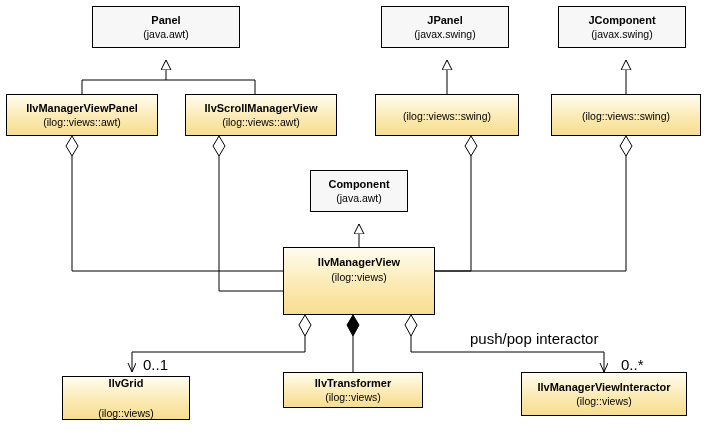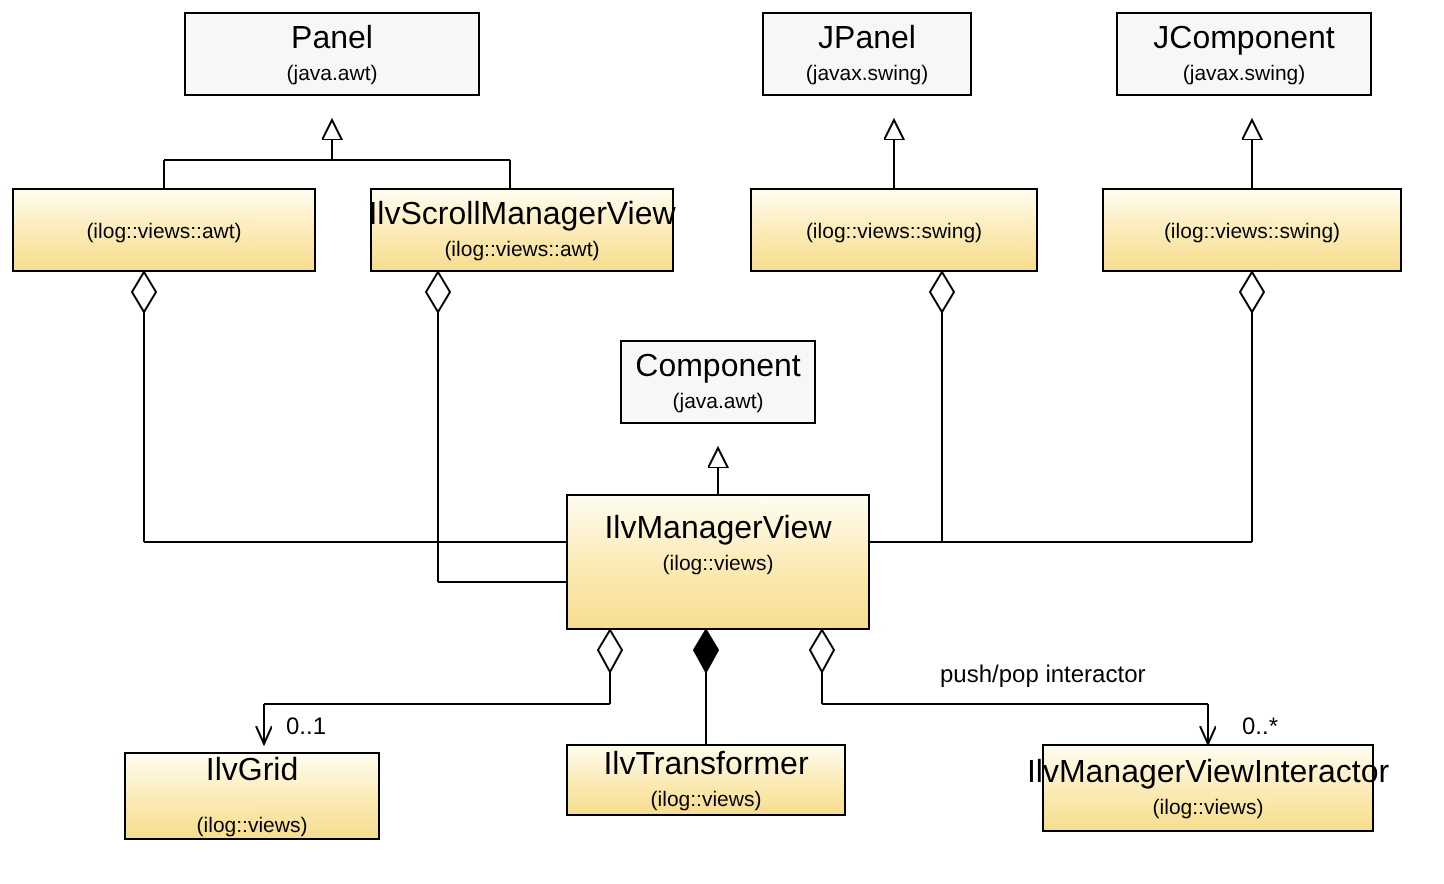--- a/index.html
+++ b/index.html
@@ -28,38 +28,38 @@
     box-sizing: border-box;
     border: 1px solid #000000;
     display: flex;
     flex-direction: column;
     align-items: center;
     justify-content: center;
     text-align: center;
     line-height: 1.15;
   }
   .node .title {
-    font-size: 16px;
-    font-weight: normal;
+    font-size: 11px;
+    font-weight: bold;
     color: #000000;
   }
   .node .pkg {
     font-size: 10.5px;
     color: #000000;
     margin-top: 2px;
   }
   .node.white {
     background: #f7f7f7;
   }
   .node.yellow {
     background: linear-gradient(to bottom, #fffdf0 0%, #fbeab4 55%, #f7dd8f 100%);
   }
   .label {
     position: absolute;
-    font-size: 12px;
+    font-size: 15px;
     color: #000000;
     white-space: nowrap;
   }
 </style>
 </head>
 <body>
 
 <div id="canvas">
 
   <svg class="lines" viewBox="0 0 722 442">
@@ -114,31 +114,32 @@
       <line x1="604" y1="352" x2="604" y2="372" marker-end="url(#arrow-open)"></line>
       <path d="M411,315 L417,325 L411,336 L405,325 z" fill="#ffffff"></path>
     </g>
   </svg>
 
   <div class="node white" style="left:92px; top:6px; width:148px; height:42px;">
     <div class="title">Panel</div>
     <div class="pkg">(java.awt)</div>
   </div>
 
-  <div class="node white" style="left:381px; top:6px; width:105px; height:42px;">
+  <div class="node white" style="left:381px; top:6px; width:128px; height:42px;">
     <div class="title">JPanel</div>
     <div class="pkg">(javax.swing)</div>
   </div>
 
   <div class="node white" style="left:558px; top:6px; width:128px; height:42px;">
     <div class="title">JComponent</div>
     <div class="pkg">(javax.swing)</div>
   </div>
 
   <div class="node yellow" style="left:6px; top:94px; width:152px; height:42px;">
+    <div class="title">IlvManagerViewPanel</div>
     <div class="pkg">(ilog::views::awt)</div>
   </div>
 
   <div class="node yellow" style="left:185px; top:94px; width:152px; height:42px;">
     <div class="title">IlvScrollManagerView</div>
     <div class="pkg">(ilog::views::awt)</div>
   </div>
 
   <div class="node yellow" style="left:375px; top:94px; width:144px; height:42px;">
     <div class="pkg">(ilog::views::swing)</div>

